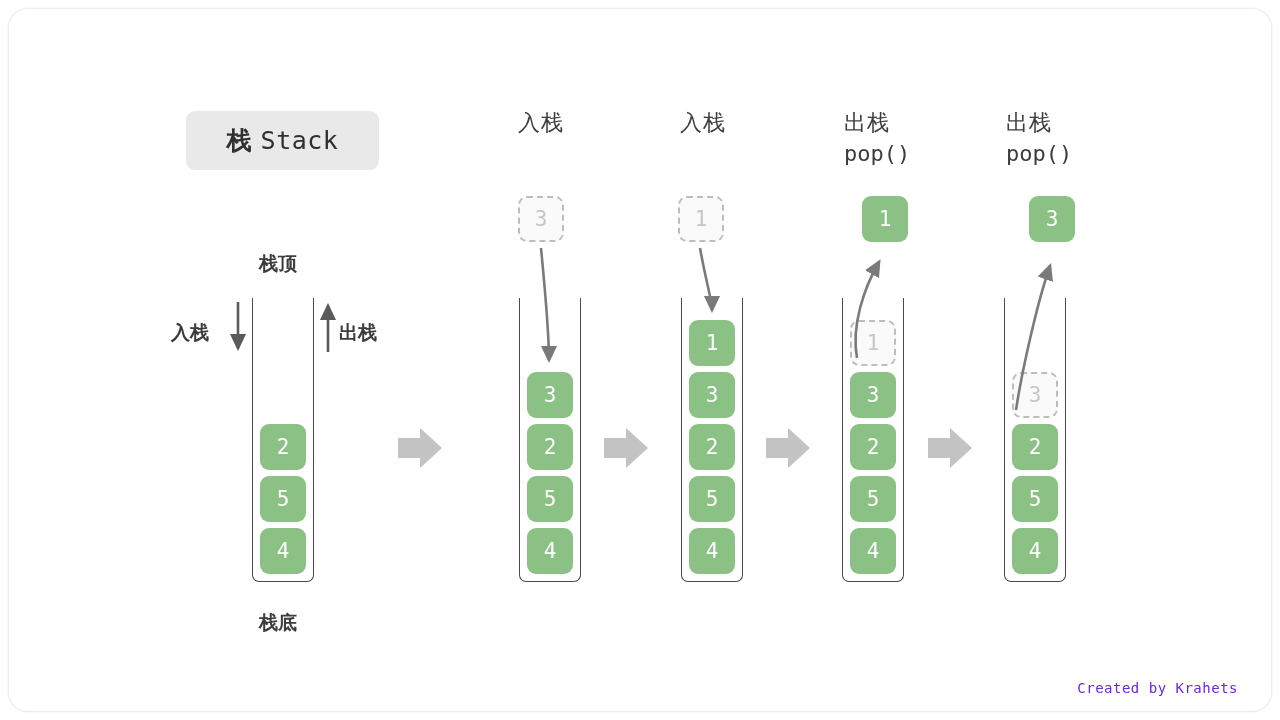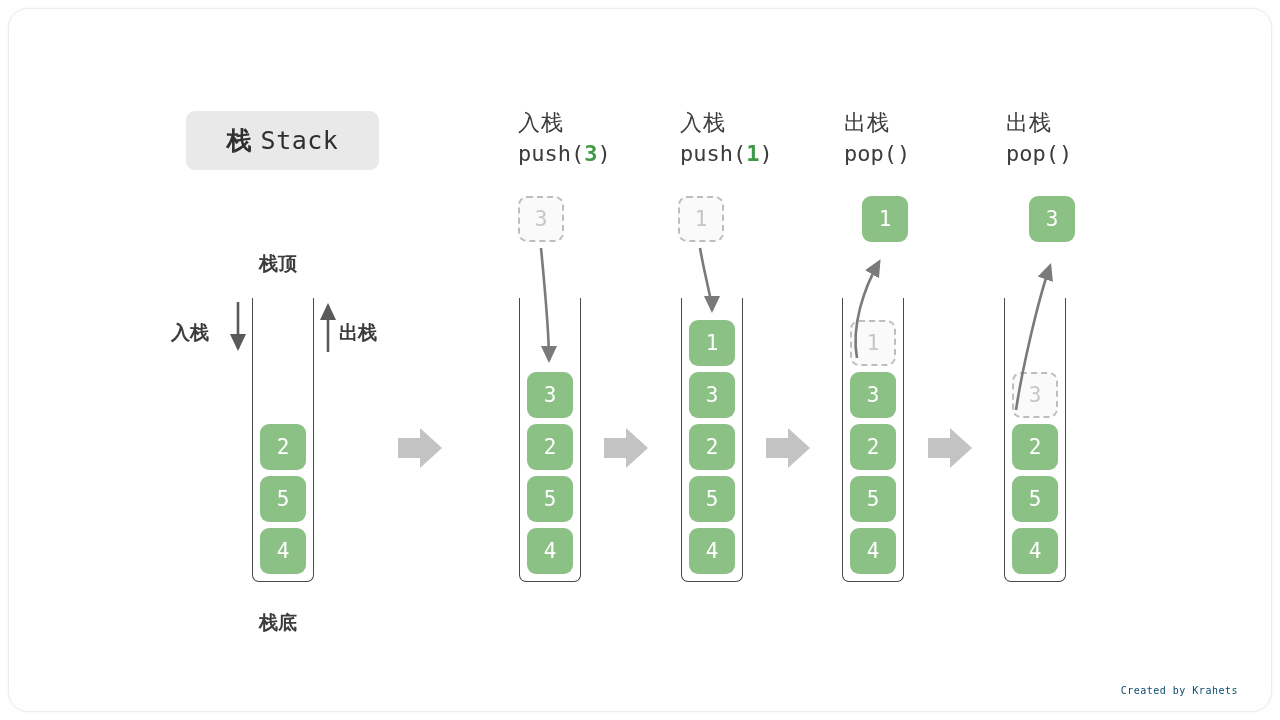--- a/index.html
+++ b/index.html
@@ -141,22 +141,22 @@
     height: 720px;
     pointer-events: none;
   }
 
   
   .footer {
     position: absolute;
     right: 42px;
     bottom: 24px;
     font-family: "DejaVu Sans Mono", monospace;
-    font-size: 10px;
-    color: #0c4a6e;
+    font-size: 14px;
+    color: #6d28d9;
     letter-spacing: 0.5px;
   }
 </style>
 </head>
 <body>
 
 <div id="canvas">
   <div class="card"></div>
 
   <div class="title-chip">
@@ -164,25 +164,23 @@
     <span class="t-en">Stack</span>
   </div>
 
   <div class="cn-bold" style="left:259px; top:251px;">栈顶</div>
   <div class="cn-bold" style="left:259px; top:610px;">栈底</div>
   <div class="cn-bold" style="left:171px; top:320px;">入栈</div>
   <div class="cn-bold" style="left:339px; top:320px;">出栈</div>
 
   <div class="col-head" style="left:518px; top:108px;">
     <span class="line1">入栈</span>
-    <span class="line2"><span>push(</span><span class="arg">3</span><span>)</span></span>
   </div>
   <div class="col-head" style="left:680px; top:108px;">
     <span class="line1">入栈</span>
-    <span class="line2"><span>push(</span><span class="arg">1</span><span>)</span></span>
   </div>
   <div class="col-head" style="left:844px; top:108px;">
     <span class="line1">出栈</span>
     <span class="line2"><span>pop(</span><span class="arg"></span><span>)</span></span>
   </div>
   <div class="col-head" style="left:1006px; top:108px;">
     <span class="line1">出栈</span>
     <span class="line2"><span>pop(</span><span class="arg"></span><span>)</span></span>
   </div>
 

